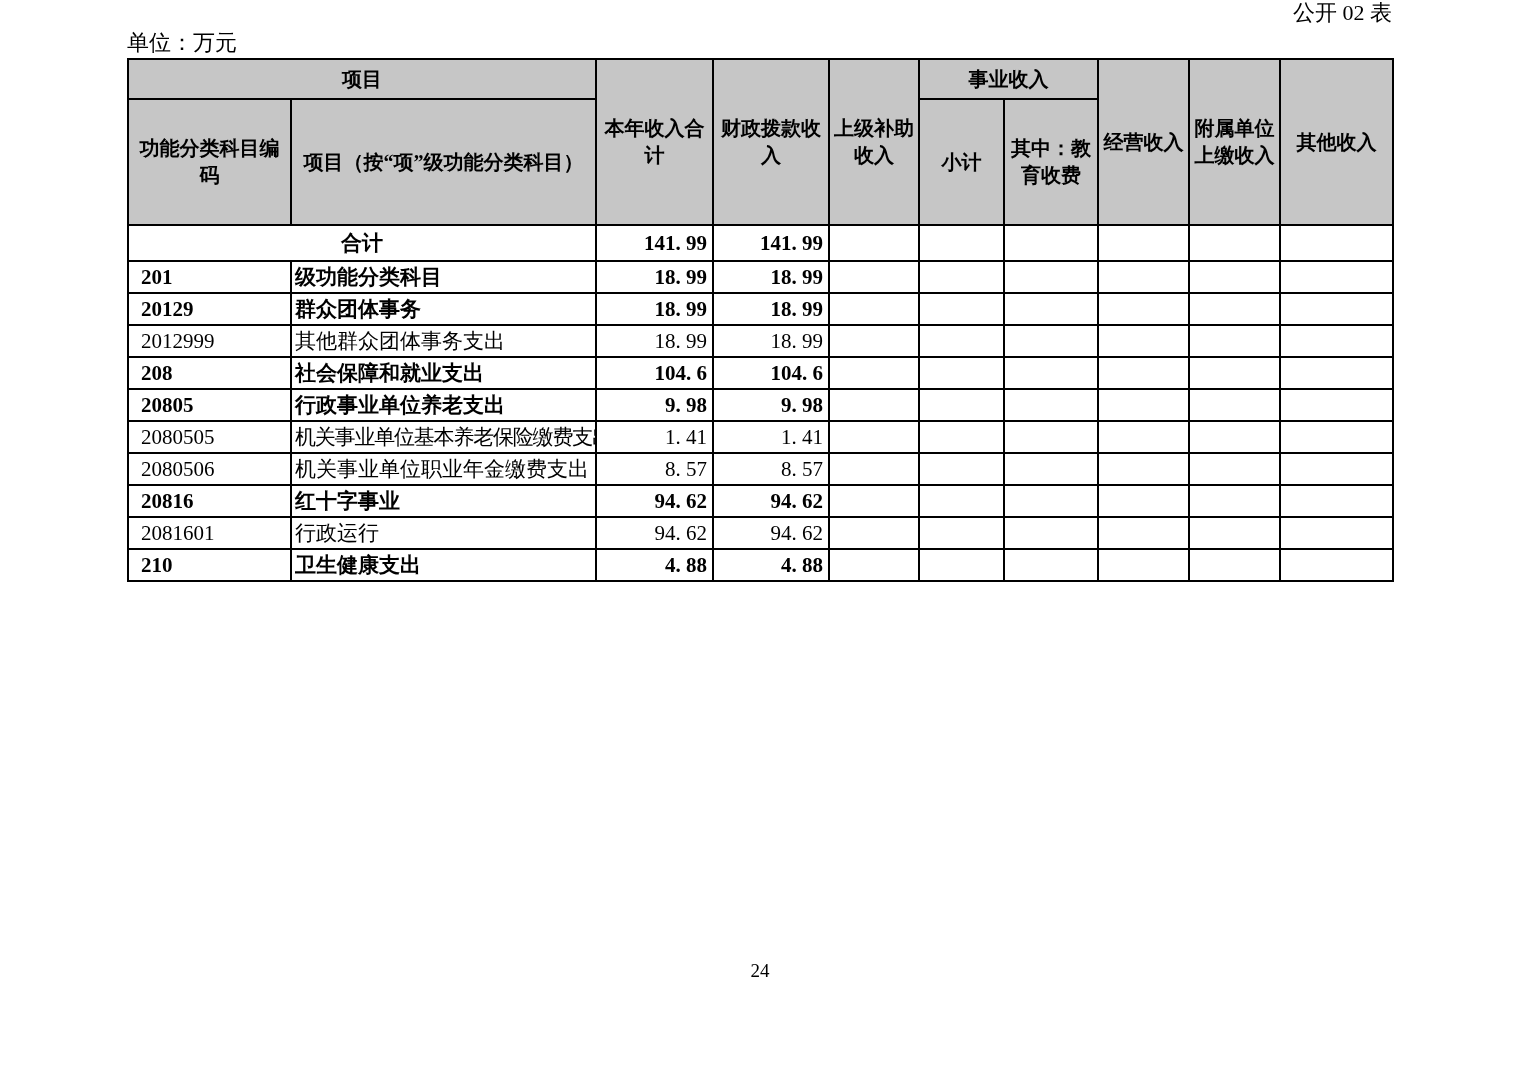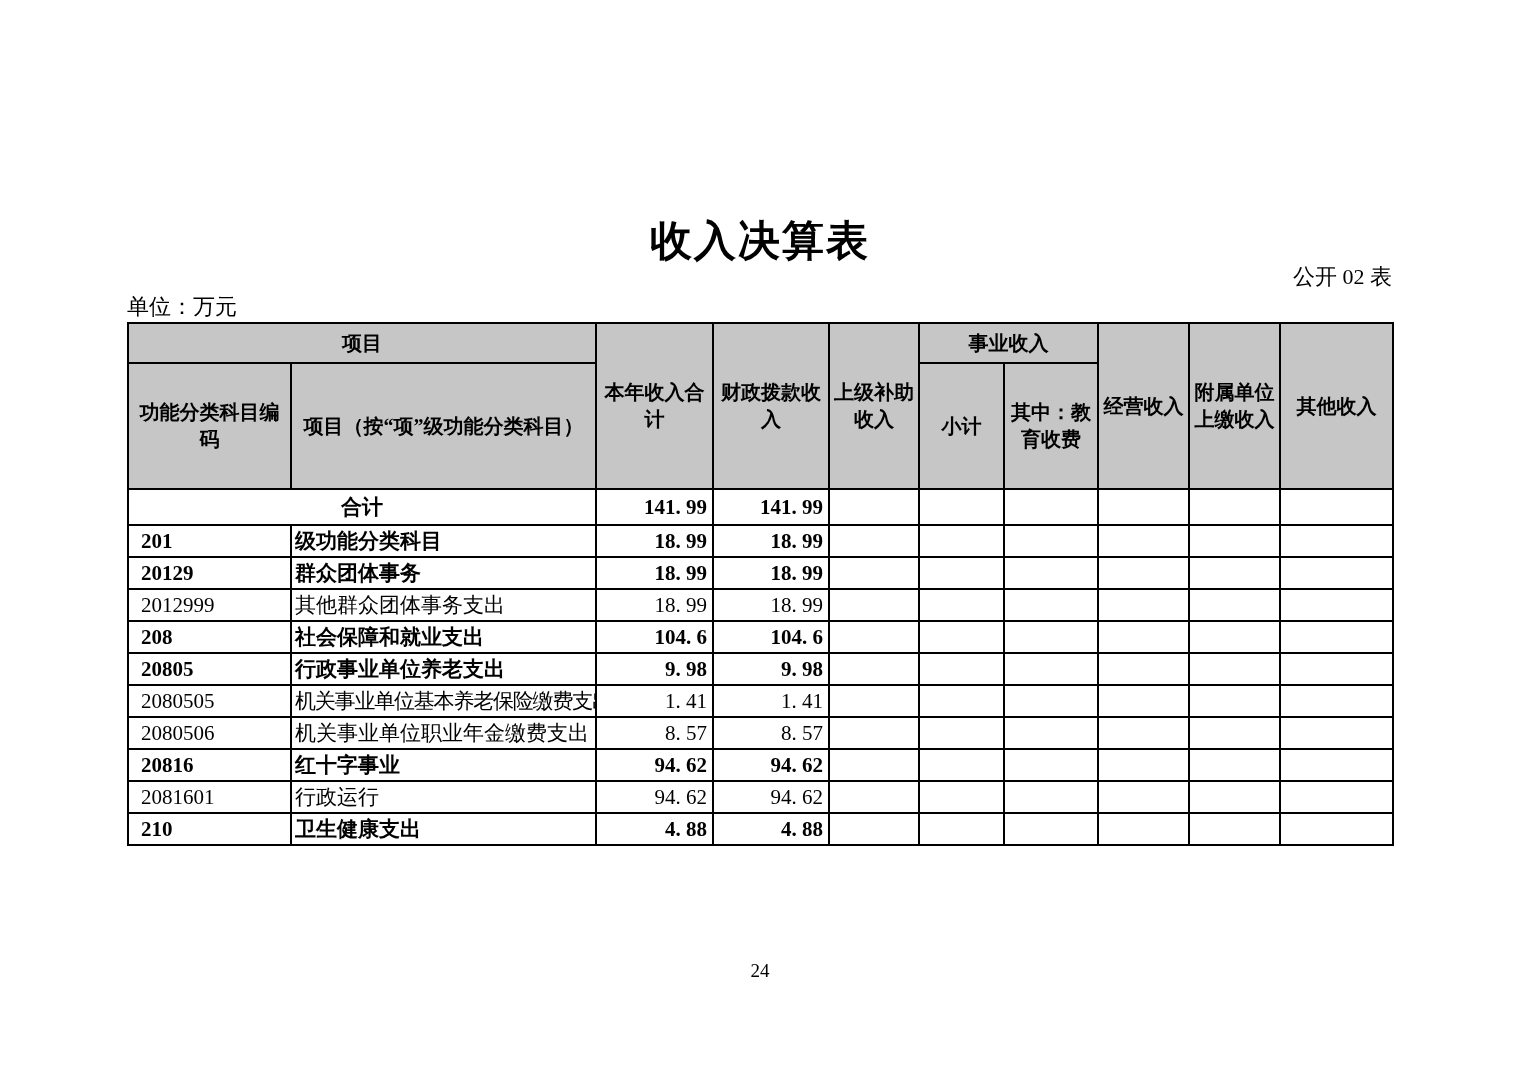--- a/index.html
+++ b/index.html
@@ -86,21 +86,20 @@
     width:1520px;
     text-align:center;
     font-size:19px;
   }
 </style>
 </head>
 <body>
 
 <div class="page">
 
-  <div class="doc-title">收入决算表</div>
 
   <div class="content">
 
     <div class="table-code">公开 02 表</div>
 
     <div class="unit-row">
       <span>单位：万元</span>
     </div>
 
     <table class="fiscal">

